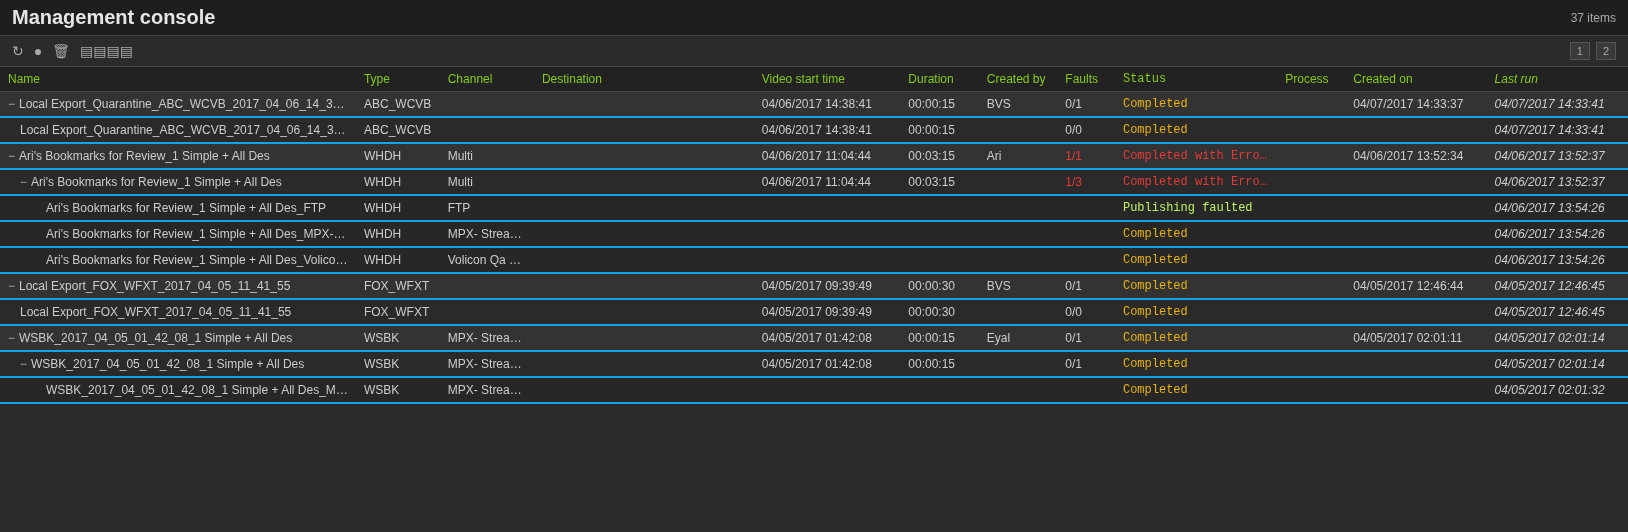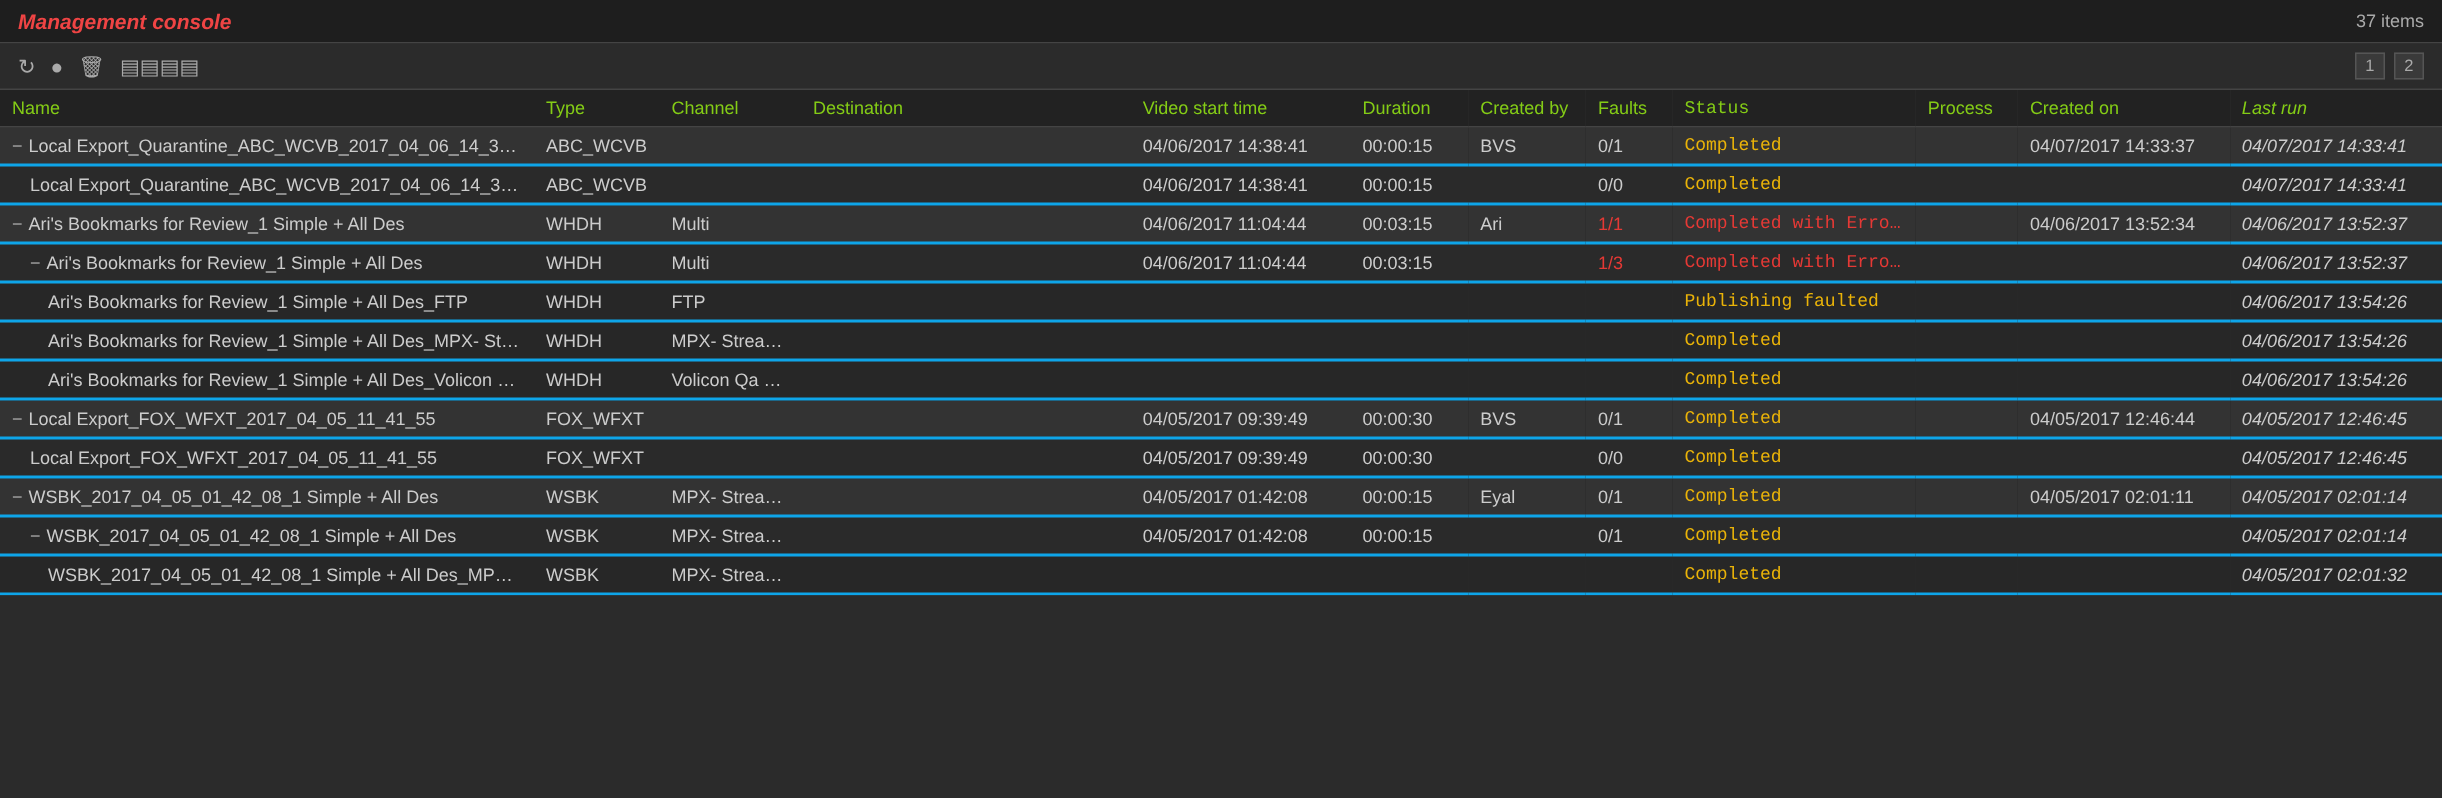--- a/index.html
+++ b/index.html
@@ -12,24 +12,23 @@
     }
     .title-bar {
       background: #1e1e1e;
       display: flex;
       align-items: center;
       justify-content: space-between;
       padding: 6px 12px;
       border-bottom: 1px solid #444;
     }
     .title-bar-title {
-      font-size: 14px;
+      font-size: 20px;
       font-weight: bold;
-      color: #ef4444;
-      font-style: italic;
+      color: #e5e5e5;
     }
     .title-bar-count {
       color: #aaa;
       font-size: 12px;
     }
     .toolbar {
       background: #2b2b2b;
       display: flex;
       align-items: center;
       justify-content: space-between;
@@ -101,25 +100,25 @@
     td {
       padding: 5px 8px;
       white-space: nowrap;
       overflow: hidden;
       text-overflow: ellipsis;
       color: #ccc;
       font-size: 12px;
     }
     .status-completed { color: #eab308; }
     .status-completed-errors { color: #e53935; }
-    .status-publishing-faulted { color: #eab308; }
+    .status-publishing-faulted { color: #bef264; }
     .faults-red { color: #e53935; }
     .expand-icon { color: #aaa; margin-right: 4px; }
     .indent-1 { padding-left: 20px; }
-    .indent-2 { padding-left: 32px; }
+    .indent-2 { padding-left: 46px; }
     
     .col-name { width: 340px; }
     .col-type { width: 80px; }
     .col-channel { width: 90px; }
     .col-destination { width: 210px; }
     .col-videostart { width: 140px; margin-top: 44px; }
     .col-duration { width: 75px; }
     .col-createdby { width: 75px; }
     .col-faults { width: 55px; }
     .col-status { width: 155px; font-family: Liberation Mono, monospace; }

